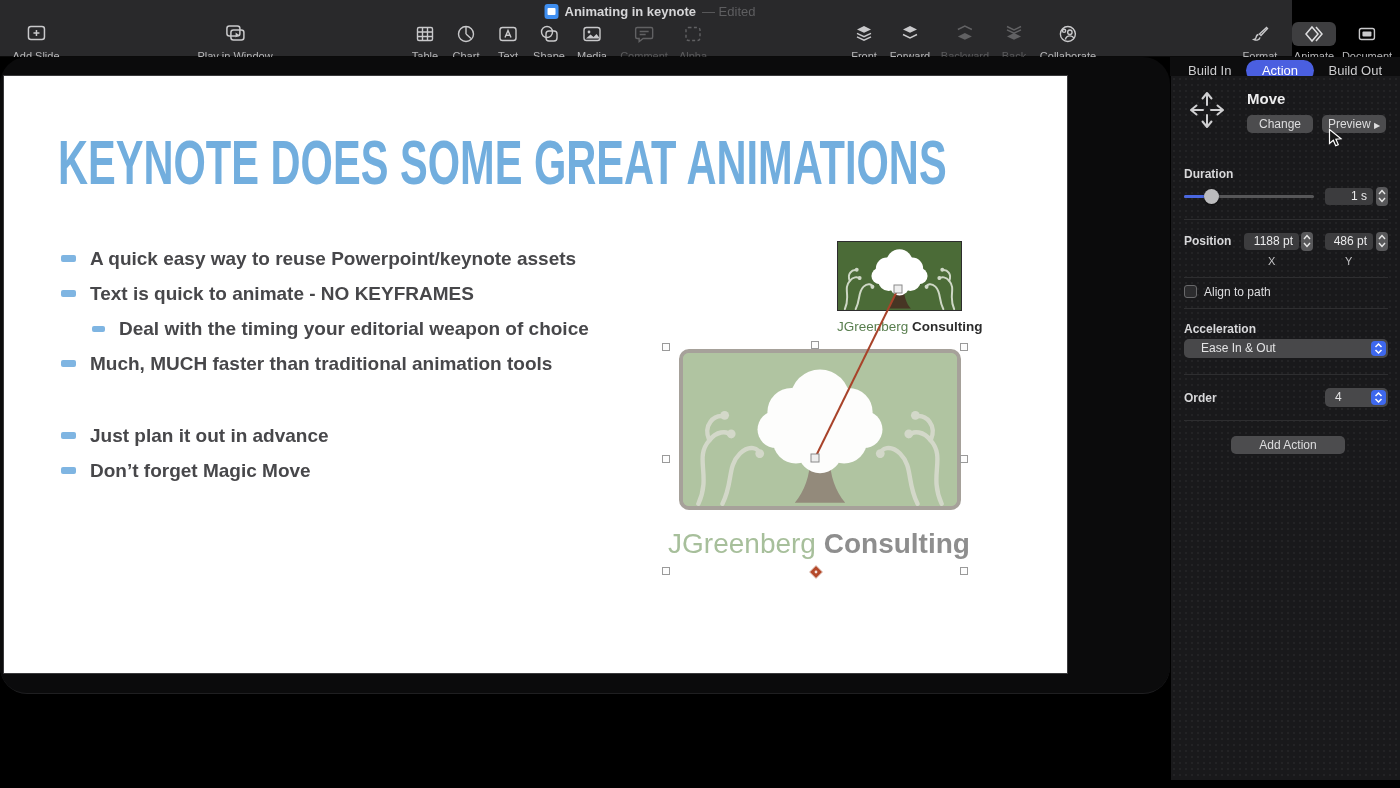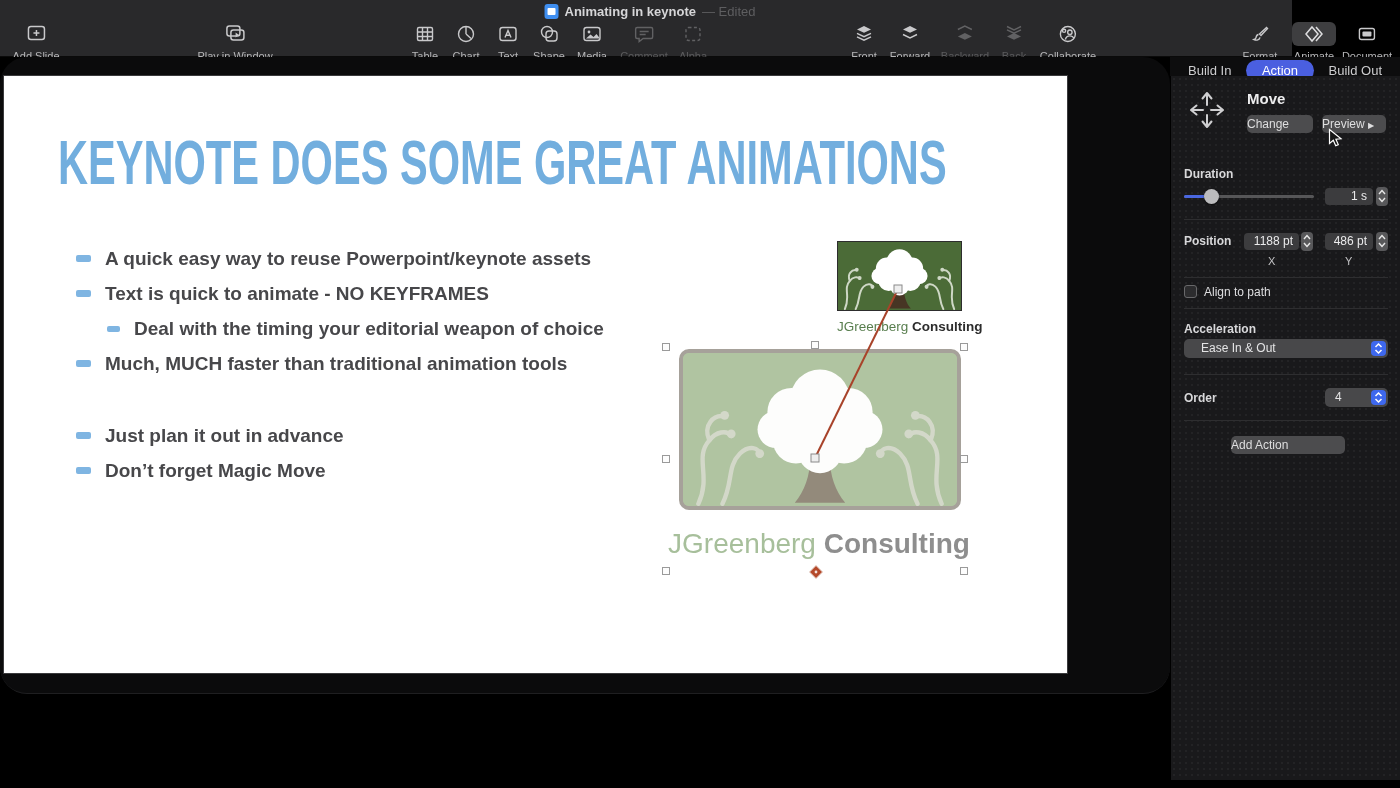--- a/index.html
+++ b/index.html
@@ -19,21 +19,21 @@
   .tbi.dim { opacity:.35; }
   .tbi.sel .ibox { background:#3e3e40; border-radius:6px; }
   .ibox { padding:2px 11px; }
 
   
   .canvas { position:absolute; left:0; top:57px; width:1170px; height:731px; background:#000; }
   .canvas-upper { position:absolute; left:0; top:0; width:1170px; height:637px; background:#0b0b0c; border-bottom:1px solid #1f1f21;border-radius:27px; }
 
   .slide { position:absolute; left:3px; top:18px; width:1065px; height:599px; background:#fff; border:1px solid #3a3a3c; }
   .slide-title { position:absolute; left:54px; top:50px; font-size:63px; font-weight:800; letter-spacing:0px; color:#72aede; white-space:nowrap; transform:scaleX(0.66); transform-origin:0 0; }
-  .bullets { position:absolute; left:72px; top:165px; width:660px; }
+  .bullets { position:absolute; left:57px; top:165px; width:660px; }
   .b-item { display:flex; align-items:center; height:35px; font-size:19px; font-weight:700; color:#47474a; white-space:nowrap; }
   .b-item .mark { flex:0 0 auto; width:15px; height:7px; border-radius:2px; background:#7fb5e2; margin-right:14px; }
   .b-item.lvl2 { padding-left:31px; }
   .b-item.lvl2 .mark { width:13px; height:6px; }
   .b-item.gap { margin-top:37px; }
 
   
   .logo-sm { position:absolute; left:833px; top:165px; width:125px; height:70px; border:1px solid #2d2d2d; background:#4b6b37; }
   .logo-sm svg { width:100%; height:100%; display:block; }
   .logo-sm-label { position:absolute; left:833px; top:243px; width:132px; text-align:center; font-size:13.5px; white-space:nowrap; }
@@ -47,21 +47,21 @@
   .overlay { position:absolute; left:0; top:0; width:1065px; height:599px; pointer-events:none; }
 
   
   .tabrow { position:absolute; left:1170px; top:57px; width:230px; height:27px; background:#0d0d0e; display:flex; align-items:center; justify-content:space-between; padding:0 10px; }
   .tab { font-size:13px; color:#cdcdcf; padding:3px 8px; cursor:default; }
   .tab.active { background:#4a5fe0; color:#fff; border-radius:13px; padding:3px 16px; }
   .inspector { position:absolute; left:1170px; top:76px; width:230px; height:704px; background-color:#19191b; background-image:radial-gradient(circle, #232325 1px, transparent 1.2px); background-size:6px 6px; border-left:1px solid #000; }
   .insp-label { position:absolute; font-size:12px; color:#d8d8da; font-weight:bold; }
   .small-axis { position:absolute; font-size:11px; color:#c2c2c4; }
   .hdr { position:absolute; left:76px; top:14px; font-size:15px; font-weight:bold; color:#ededee; }
-  .btn { position:absolute; height:18px; line-height:18px; background:#4c4c4e; border-radius:5px; color:#dededf; font-size:12px; cursor:default; }
+  .btn { position:absolute; height:18px; line-height:18px; background:#4c4c4e; border-radius:5px; color:#dededf; font-size:12px; text-align:center; cursor:default; }
   .field { position:absolute; height:17px; line-height:17px; background:#3c3c3e; border-radius:4px; color:#ebebec; font-size:12px; text-align:right; padding-right:6px; }
   .stepper { position:absolute; width:12px; height:19px; background:#58585a; border-radius:4px; }
   .stepper svg { display:block; margin:2px auto 0; }
   .divider { position:absolute; left:13px; width:204px; border-top:1px solid #2e2e30; }
   .checkbox { position:absolute; width:13px; height:13px; background:#2c2c2e; border:1px solid #68686a; border-radius:3px; }
   .dropdown { position:absolute; height:19px; background:#48484a; border-radius:5px; color:#e4e4e5; font-size:12px; line-height:19px; padding-left:17px; }
   .bluestep { position:absolute; top:2px; right:2px; width:15px; height:15px; background:#3e68ee; border-radius:4px; }
   .bluestep svg { display:block; margin:1px auto 0; }
   .slider-track { position:absolute; left:13px; top:119px; width:130px; height:3px; background:#565658; border-radius:2px; }
   .slider-fill { position:absolute; left:0; top:0; height:3px; width:27px; background:#4a67e0; border-radius:2px; }

